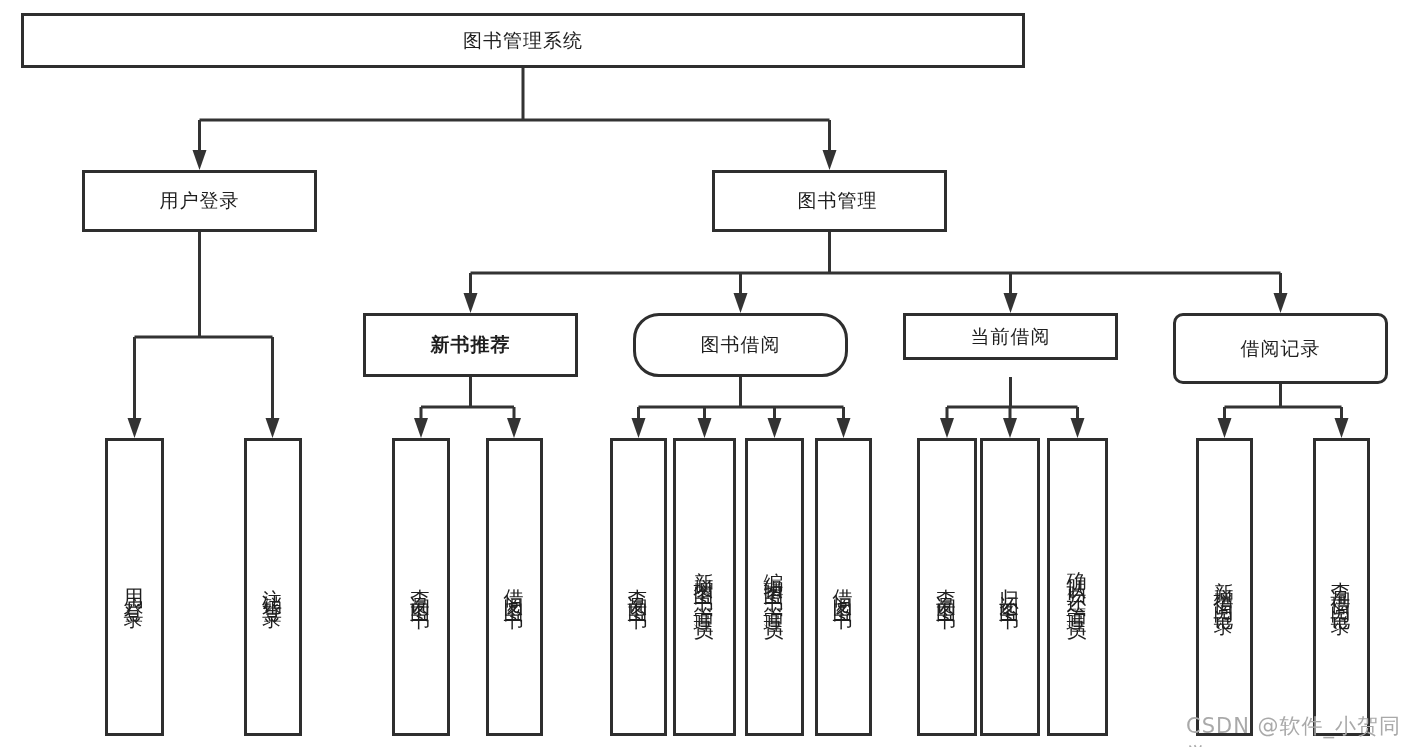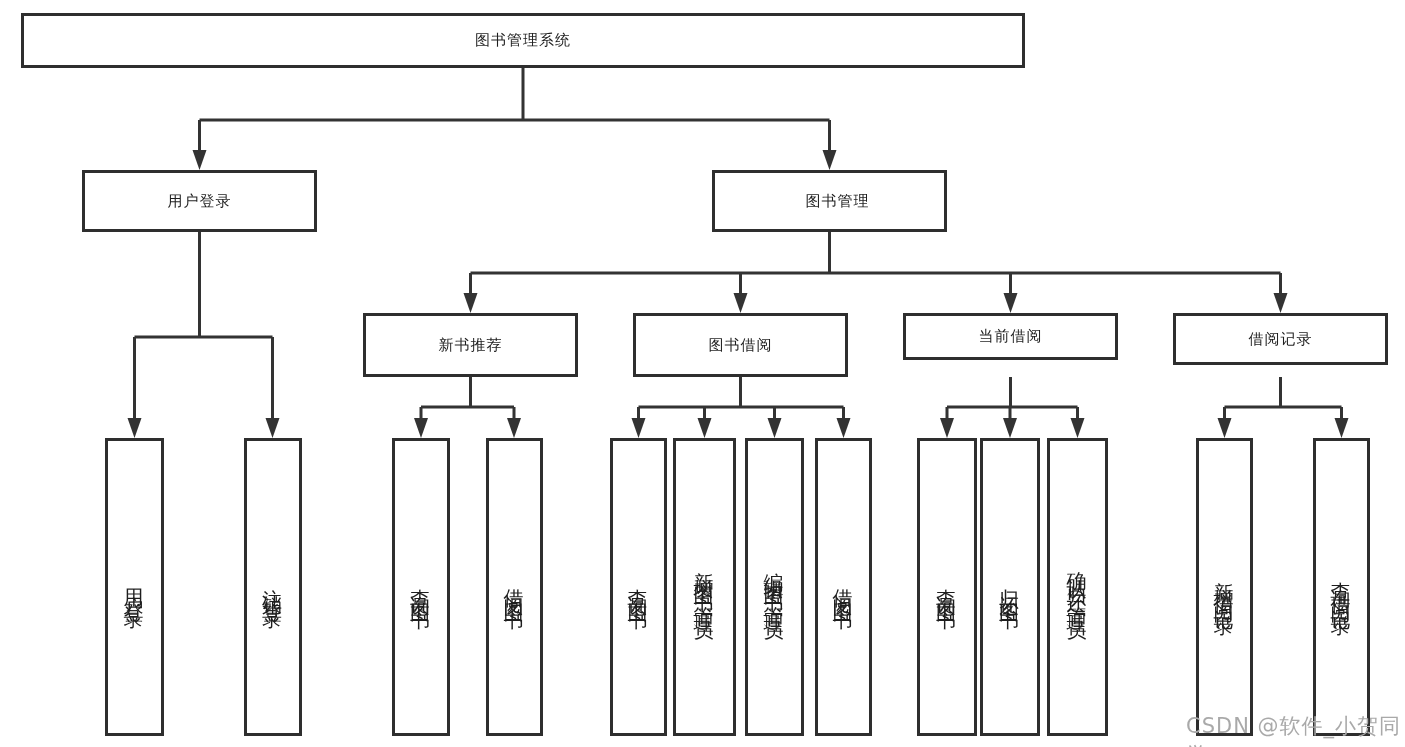--- a/index.html
+++ b/index.html
@@ -8,21 +8,21 @@
     font-family:"DejaVu Sans",sans-serif;color:#1e1e1e;overflow:hidden;
   }
   .conn-svg{position:absolute;left:0;top:0;width:1405px;height:747px;}
   .conn{stroke:#333333;stroke-width:3;fill:none;}
   .arrowhead{fill:#333333;stroke:none;}
   .hbox,.vbox{
     position:absolute;background:#ffffff;border:3px solid #2e2e2e;
     display:flex;align-items:center;justify-content:center;
     box-sizing:border-box;white-space:nowrap;
   }
-  .hbox{font-size:15px;letter-spacing:1px;}
+  .hbox{font-size:19px;letter-spacing:1px;}
   .vbox{writing-mode:vertical-rl;text-orientation:mixed;font-size:20px;letter-spacing:7px;}
   .watermark{
     position:absolute;left:1186px;top:712px;font-size:21px;line-height:1.4;
     color:#a9a9a9;letter-spacing:1px;z-index:5;pointer-events:none;
   }
 </style>
 </head>
 <body>
 
 <div class="canvas">
@@ -57,24 +57,24 @@
       <polygon class="arrowhead" points="1224.5,438 1217.5,418 1231.5,418"></polygon>
       <polygon class="arrowhead" points="1341.5,438 1334.5,418 1348.5,418"></polygon>
     </g>
   </svg>
 
   <div class="hbox" style="left:21px;top:13px;width:1004px;height:55px;">图书管理系统</div>
 
   <div class="hbox" style="left:82px;top:170px;width:235px;height:62px;">用户登录</div>
   <div class="hbox" style="left:712px;top:170px;width:235px;height:62px;padding-left:16px;">图书管理</div>
 
-  <div class="hbox" style="left:363px;top:313px;width:215px;height:64px;">新书推荐</div>
-  <div class="hbox" style="left:633px;top:313px;width:215px;height:64px;">图书借阅</div>
+  <div class="hbox" style="left:363px;top:313px;width:215px;height:64px;font-weight:bold;">新书推荐</div>
+  <div class="hbox" style="left:633px;top:313px;width:215px;height:64px;border-radius:26px;">图书借阅</div>
   <div class="hbox" style="left:903px;top:313px;width:215px;height:47px;">当前借阅</div>
-  <div class="hbox" style="left:1173px;top:313px;width:215px;height:52px;">借阅记录</div>
+  <div class="hbox" style="left:1173px;top:313px;width:215px;height:71px;border-radius:10px;">借阅记录</div>
 
   <div class="vbox" style="left:105px;top:438px;width:59px;height:298px;">用户登录</div>
   <div class="vbox" style="left:244px;top:438px;width:58px;height:298px;">注销登录</div>
 
   <div class="vbox" style="left:392px;top:438px;width:58px;height:298px;">查询图书</div>
   <div class="vbox" style="left:486px;top:438px;width:57px;height:298px;">借阅图书</div>
 
   <div class="vbox" style="left:610px;top:438px;width:57px;height:298px;">查询图书</div>
   <div class="vbox" style="left:673px;top:438px;width:63px;height:298px;">新增图书（管理员）</div>
   <div class="vbox" style="left:745px;top:438px;width:59px;height:298px;">编辑图书（管理员）</div>

